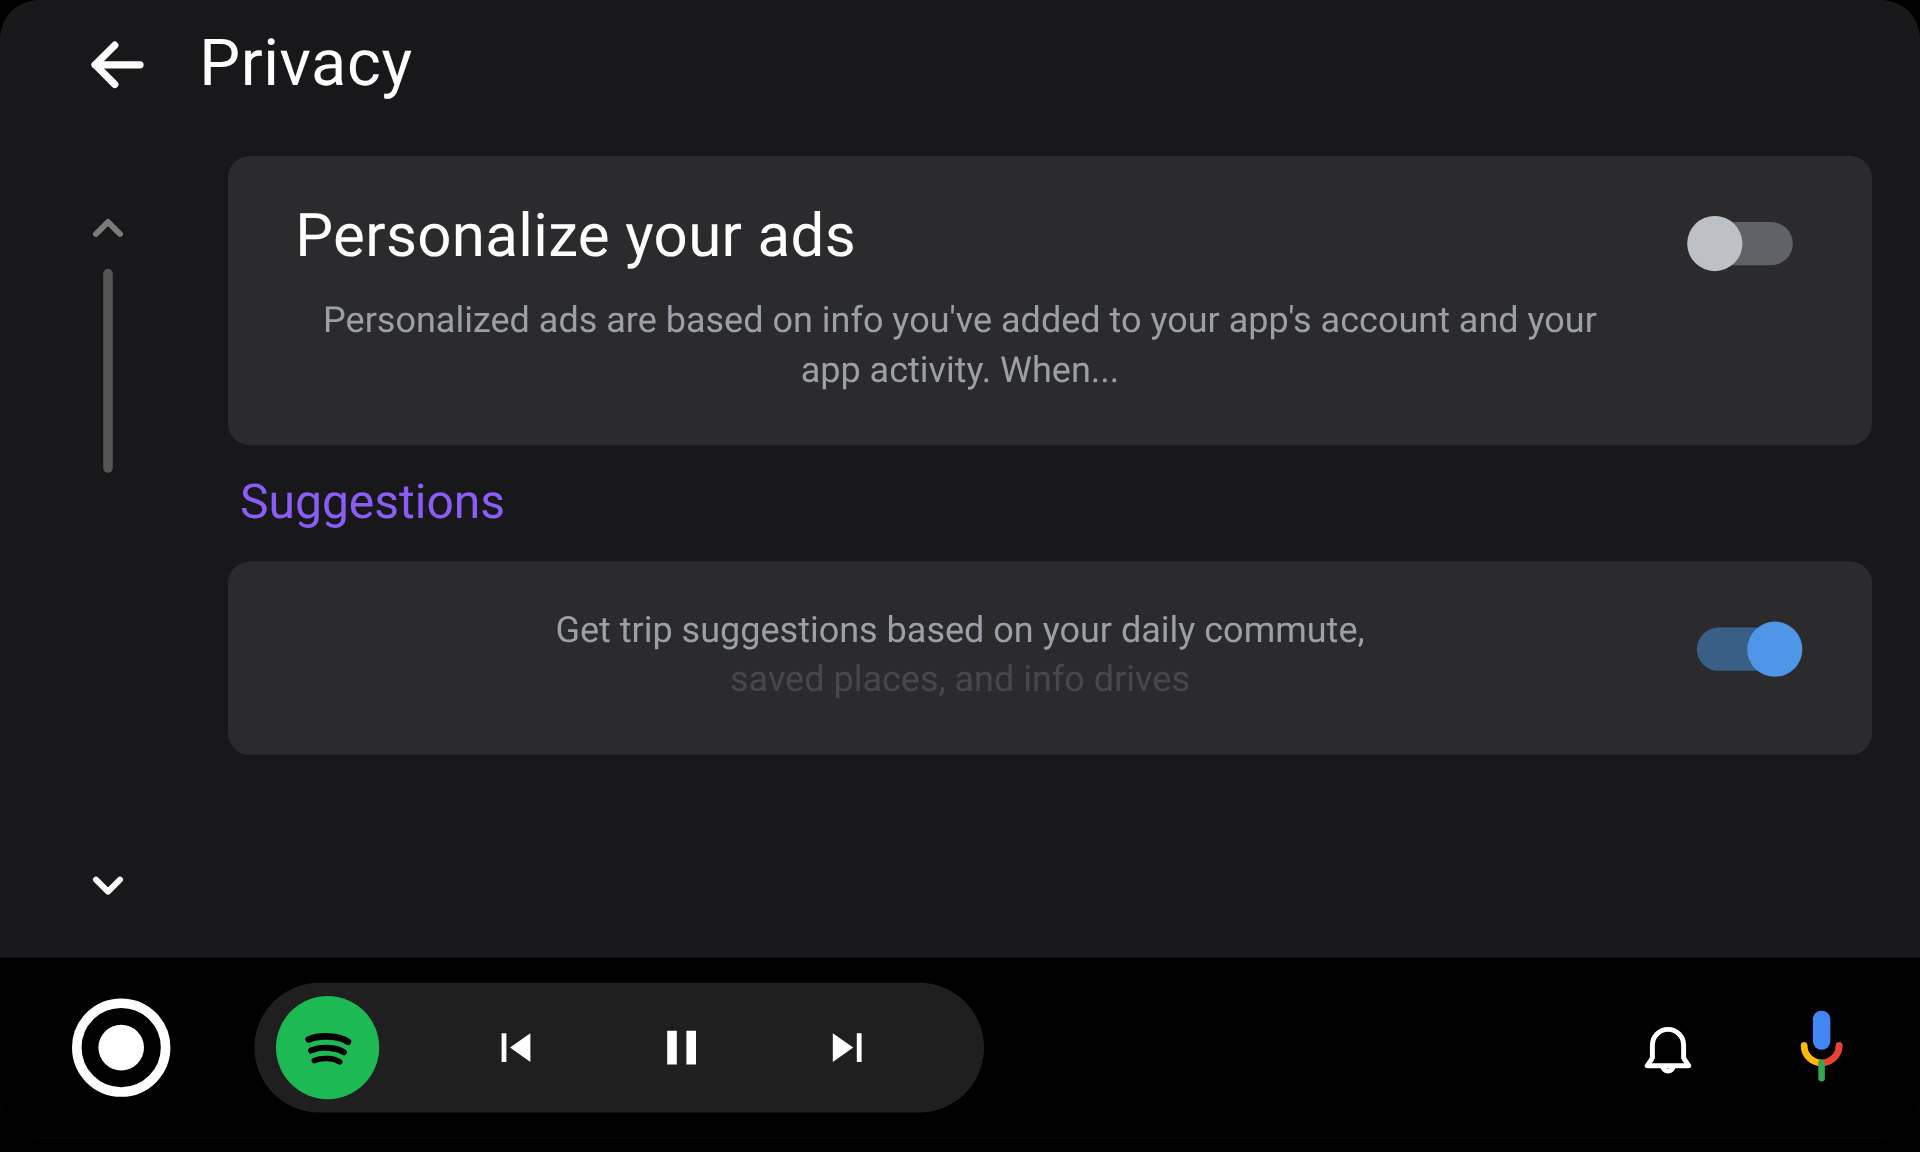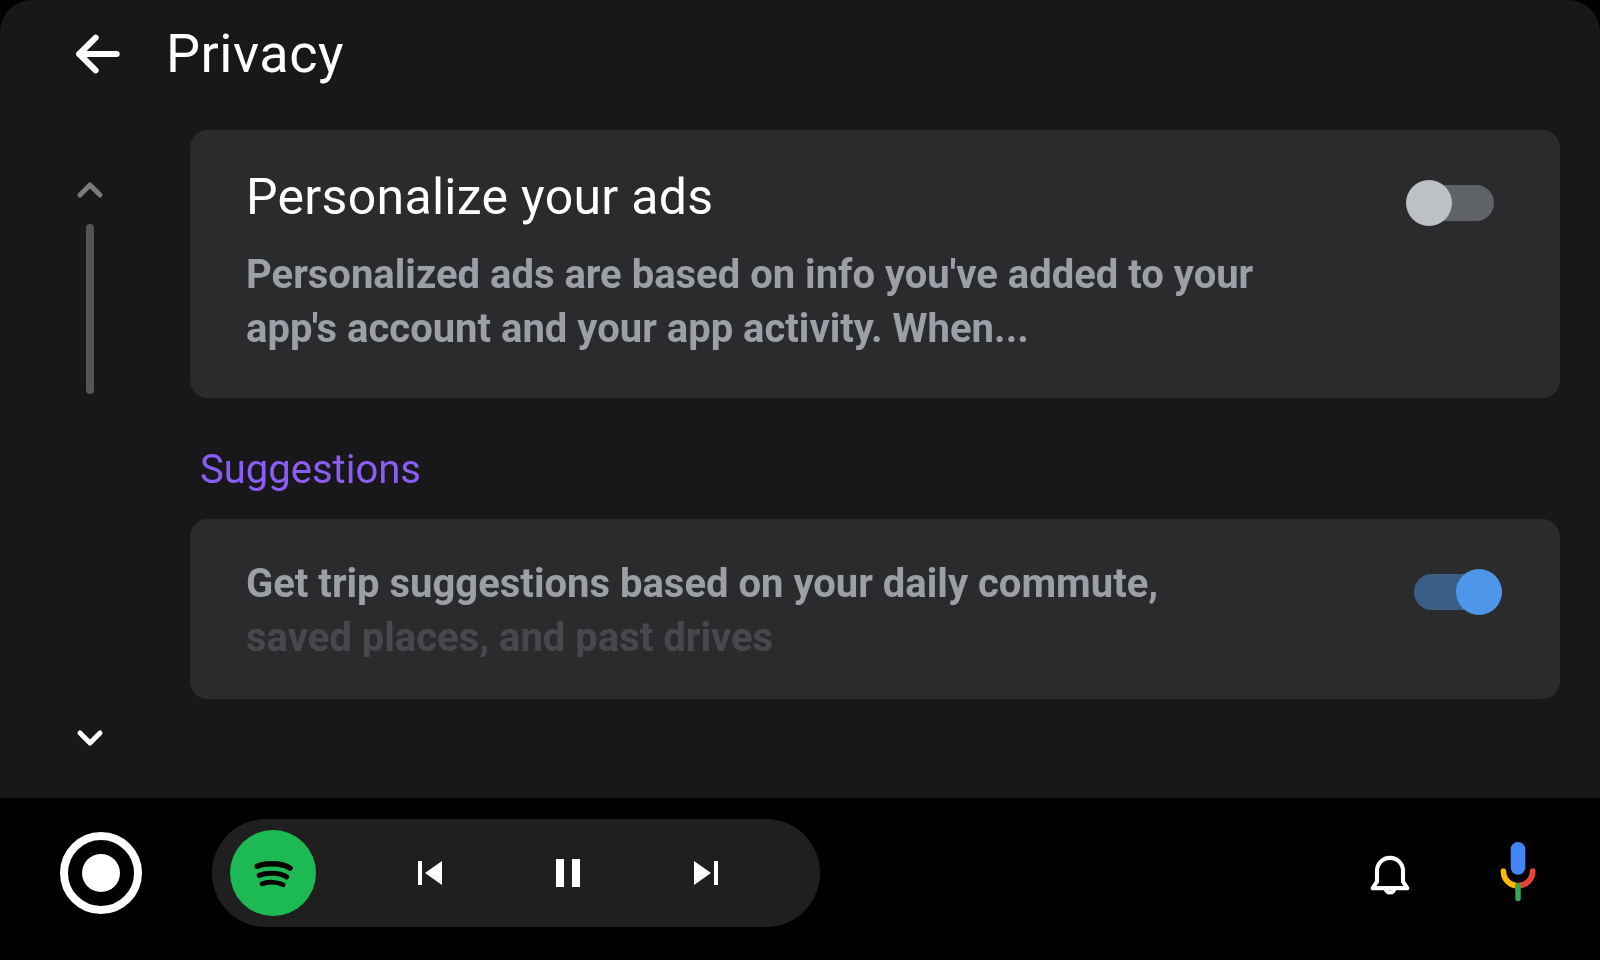--- a/index.html
+++ b/index.html
@@ -75,39 +75,40 @@
     flex: 1;
     padding-right: 40px;
     padding-left: 10px;
     overflow: hidden;
   }
 
   .card {
     background: #2b2b2e;
     border-radius: 18px;
     padding: 38px 56px 42px 56px;
-    margin-bottom: 48px;
+    margin-bottom: 24px;
     display: flex;
     flex-direction: row;
     gap: 50px;
     align-items: flex-start;
   }
   .card .text-col { flex: 1; }
   .card-title {
     font-size: 50px;
     color: #fff;
     font-weight: 400;
     margin-bottom: 22px;
     letter-spacing: 0.3px;
   }
   .card-desc {
-    font-size: 40px;
+    font-size: 30px;
     line-height: 1.35;
     color: #9aa0a6;
-    font-weight: 700;
+    font-weight: 400;
+    text-align: center;
   }
 
   
   .toggle {
     width: 100px;
     height: 54px;
     border-radius: 40px;
     position: relative;
     margin-top: 8px;
     flex-shrink: 0;
@@ -232,21 +233,21 @@
           <div class="knob"></div>
         </div>
       </div>
 
       <div class="section-label">Suggestions</div>
 
       <div class="card cutoff">
         <div class="text-col">
           <div class="card-desc faded">
             <span>Get trip suggestions based on your daily commute,</span><br>
-            <span class="line2">saved places, and past drives</span>
+            <span class="line2">saved places, and info drives</span>
           </div>
         </div>
         <div class="toggle on">
           <div class="track-bg"></div>
           <div class="knob"></div>
         </div>
       </div>
 
     </div>
   </div>

